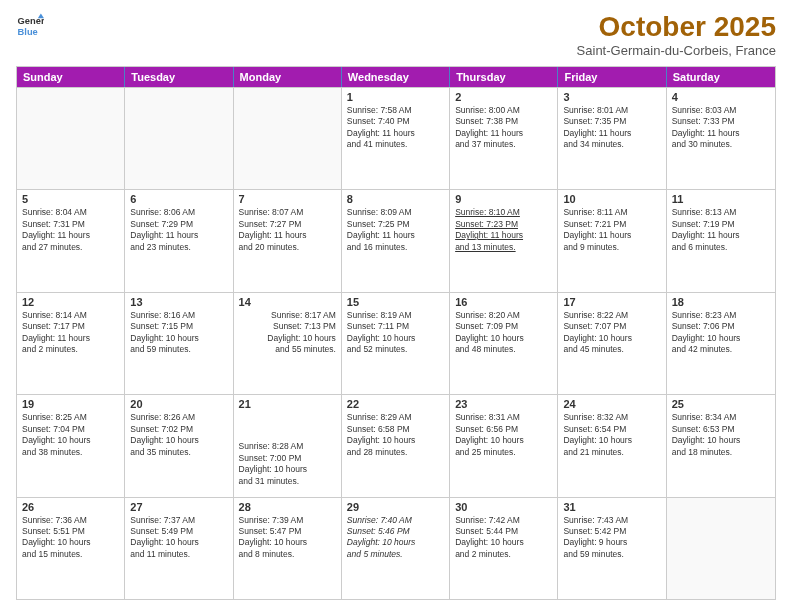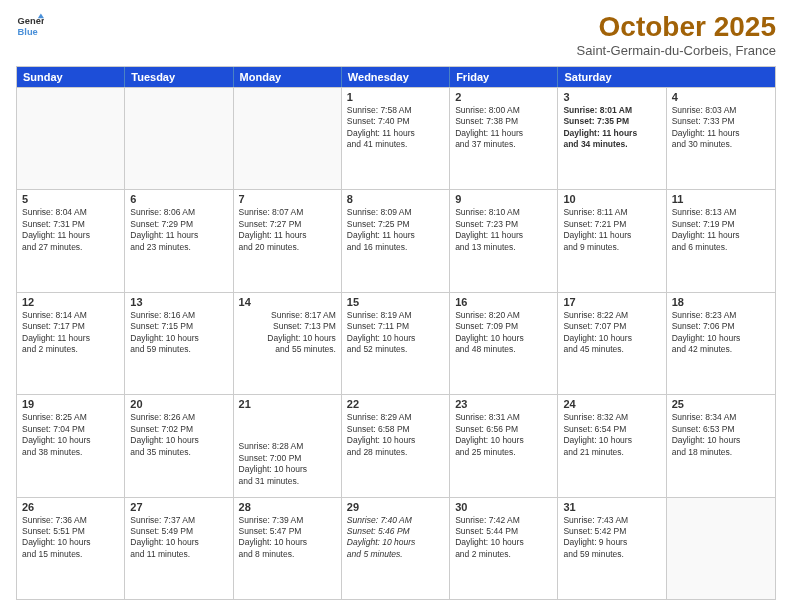--- a/index.html
+++ b/index.html
@@ -47,21 +47,21 @@
     }
     .calendar {
       flex: 1;
       display: flex;
       flex-direction: column;
       border: 1px solid #ccc;
     }
     .cal-header {
       display: grid;
       grid-template-columns: repeat(7, 1fr);
-      background: #1d4ed8;
+      background: #a21caf;
     }
     .cal-header-cell {
       color: #fff;
       font-size: 11px;
       font-weight: bold;
       padding: 4px 6px;
       text-align: left;
       border-right: 1px solid #4a82c4;
     }
     .cal-header-cell:last-child { border-right: none; }
@@ -115,20 +115,21 @@
       <div class="location">Saint-Germain-du-Corbeis, France</div>
     </div>
   </div>
 
   <div class="calendar">
     <div class="cal-header">
     <div class="cal-header-cell">Sunday</div>
         <div class="cal-header-cell">Tuesday</div>
         <div class="cal-header-cell">Monday</div>
         <div class="cal-header-cell">Wednesday</div>
+        <div class="cal-header-cell">Thursday</div>
         <div class="cal-header-cell">Friday</div>
         <div class="cal-header-cell">Saturday</div>
       </div>
     <div class="cal-body">
     <div class="cal-row">
           <div class="cal-cell empty"></div>
           <div class="cal-cell empty"></div>
           <div class="cal-cell empty"></div>
           <div class="cal-cell">
             <span class="day-num">1</span>
@@ -139,21 +140,21 @@
           </div>
           <div class="cal-cell">
             <span class="day-num">2</span>
             <div class="cell-text" style="white-space: pre-line;">Sunrise: 8:00 AM
 Sunset: 7:38 PM
 Daylight: 11 hours
 and 37 minutes.</div>
           </div>
           <div class="cal-cell">
             <span class="day-num">3</span>
-            <div class="cell-text" style="white-space: pre-line; font-weight: bold;">Sunrise: 8:01 AM
+            <div class="cell-text" style="white-space: pre-line;">Sunrise: 8:01 AM
 Sunset: 7:35 PM
 Daylight: 11 hours
 and 34 minutes.</div>
           </div>
           <div class="cal-cell">
             <span class="day-num">4</span>
             <div class="cell-text" style="white-space: pre-line;">Sunrise: 8:03 AM
 Sunset: 7:33 PM
 Daylight: 11 hours
 and 30 minutes.</div>
@@ -183,21 +184,21 @@
           </div>
           <div class="cal-cell">
             <span class="day-num">8</span>
             <div class="cell-text" style="white-space: pre-line;">Sunrise: 8:09 AM
 Sunset: 7:25 PM
 Daylight: 11 hours
 and 16 minutes.</div>
           </div>
           <div class="cal-cell">
             <span class="day-num">9</span>
-            <div class="cell-text" style="white-space: pre-line;">Sunrise: 8:10 AM
+            <div class="cell-text" style="white-space: pre-line; text-decoration: underline;">Sunrise: 8:10 AM
 Sunset: 7:23 PM
 Daylight: 11 hours
 and 13 minutes.</div>
           </div>
           <div class="cal-cell">
             <span class="day-num">10</span>
             <div class="cell-text" style="white-space: pre-line;">Sunrise: 8:11 AM
 Sunset: 7:21 PM
 Daylight: 11 hours
 and 9 minutes.</div>

